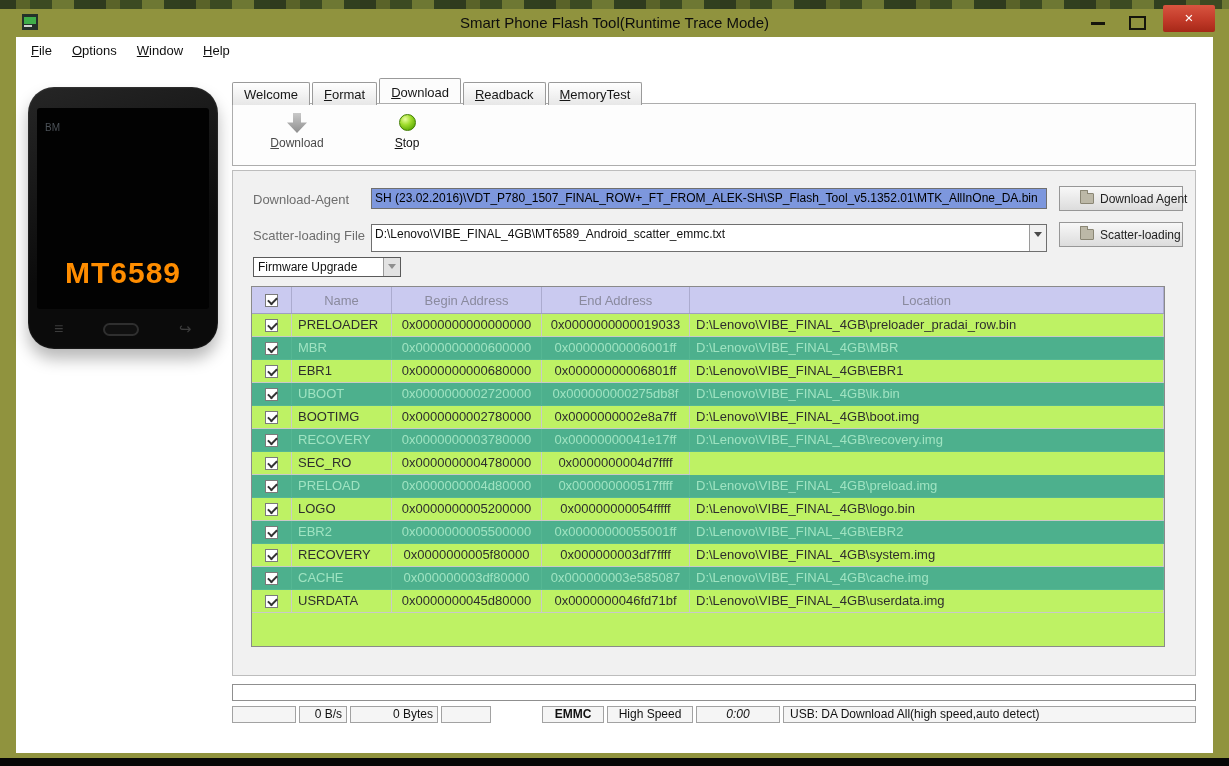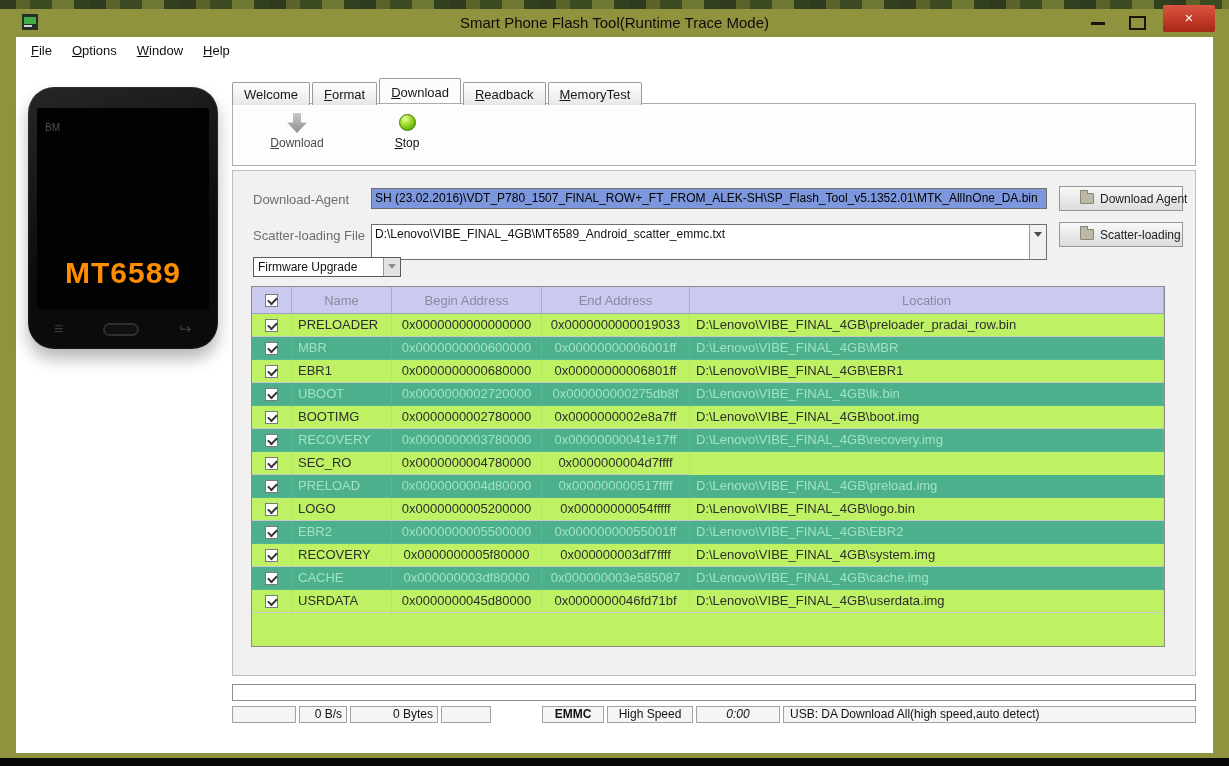--- a/index.html
+++ b/index.html
@@ -71,21 +71,21 @@
 
   
   .form-panel{position:absolute;left:216px;top:133px;width:964px;height:506px;background:var(--panel_gray);border:1px solid #bdbdbd;}
   .fp-label{position:absolute;font-size:13px;color:#6e6e6e;white-space:nowrap;}
   .lbl-da{left:20px;top:21px;}
   .lbl-scatter{left:20px;top:57px;}
   .da-field{position:absolute;left:138px;top:17px;width:676px;height:21px;background:var(--selection_blue);
     border:1px solid #6f6f6f;font-size:12px;line-height:19px;color:#000;padding:0 3px;white-space:nowrap;overflow:hidden;}
   .combo{position:absolute;background:#fff;border:1px solid #6f6f6f;font-size:12px;color:#111;
     white-space:nowrap;overflow:hidden;cursor:pointer;}
-  .scatter-combo{left:138px;top:53px;width:676px;height:36px;line-height:19px;padding:0 20px 0 3px;}
+  .scatter-combo{left:138px;top:53px;width:676px;height:28px;line-height:19px;padding:0 20px 0 3px;}
   .mode-combo{left:20px;top:86px;width:148px;height:20px;line-height:18px;padding:0 18px 0 4px;border-color:#5a5a5a;}
   .combo-arrow{position:absolute;right:0;top:0;width:17px;height:100%;border-left:1px solid #9a9a9a;background:#f1f1f1;}
   .combo-arrow::after{content:"";position:absolute;left:4px;top:7px;border:4px solid transparent;border-top:5px solid #4a4a4a;}
   .mode-combo .combo-arrow{background:#e2e2e2;}
   .mode-combo .combo-arrow::after{border-top-color:#8f8f8f;top:6px;}
   .side-btn{position:absolute;left:826px;width:124px;height:25px;border:1px solid #979797;border-radius:0;
     background:linear-gradient(#f8f8f8,#dcdcdc);display:flex;align-items:center;gap:6px;padding-left:20px;
     font-size:12px;color:#222;cursor:pointer;white-space:nowrap;}
   .btn-da{top:15px;}
   .btn-scatter{top:51px;}

